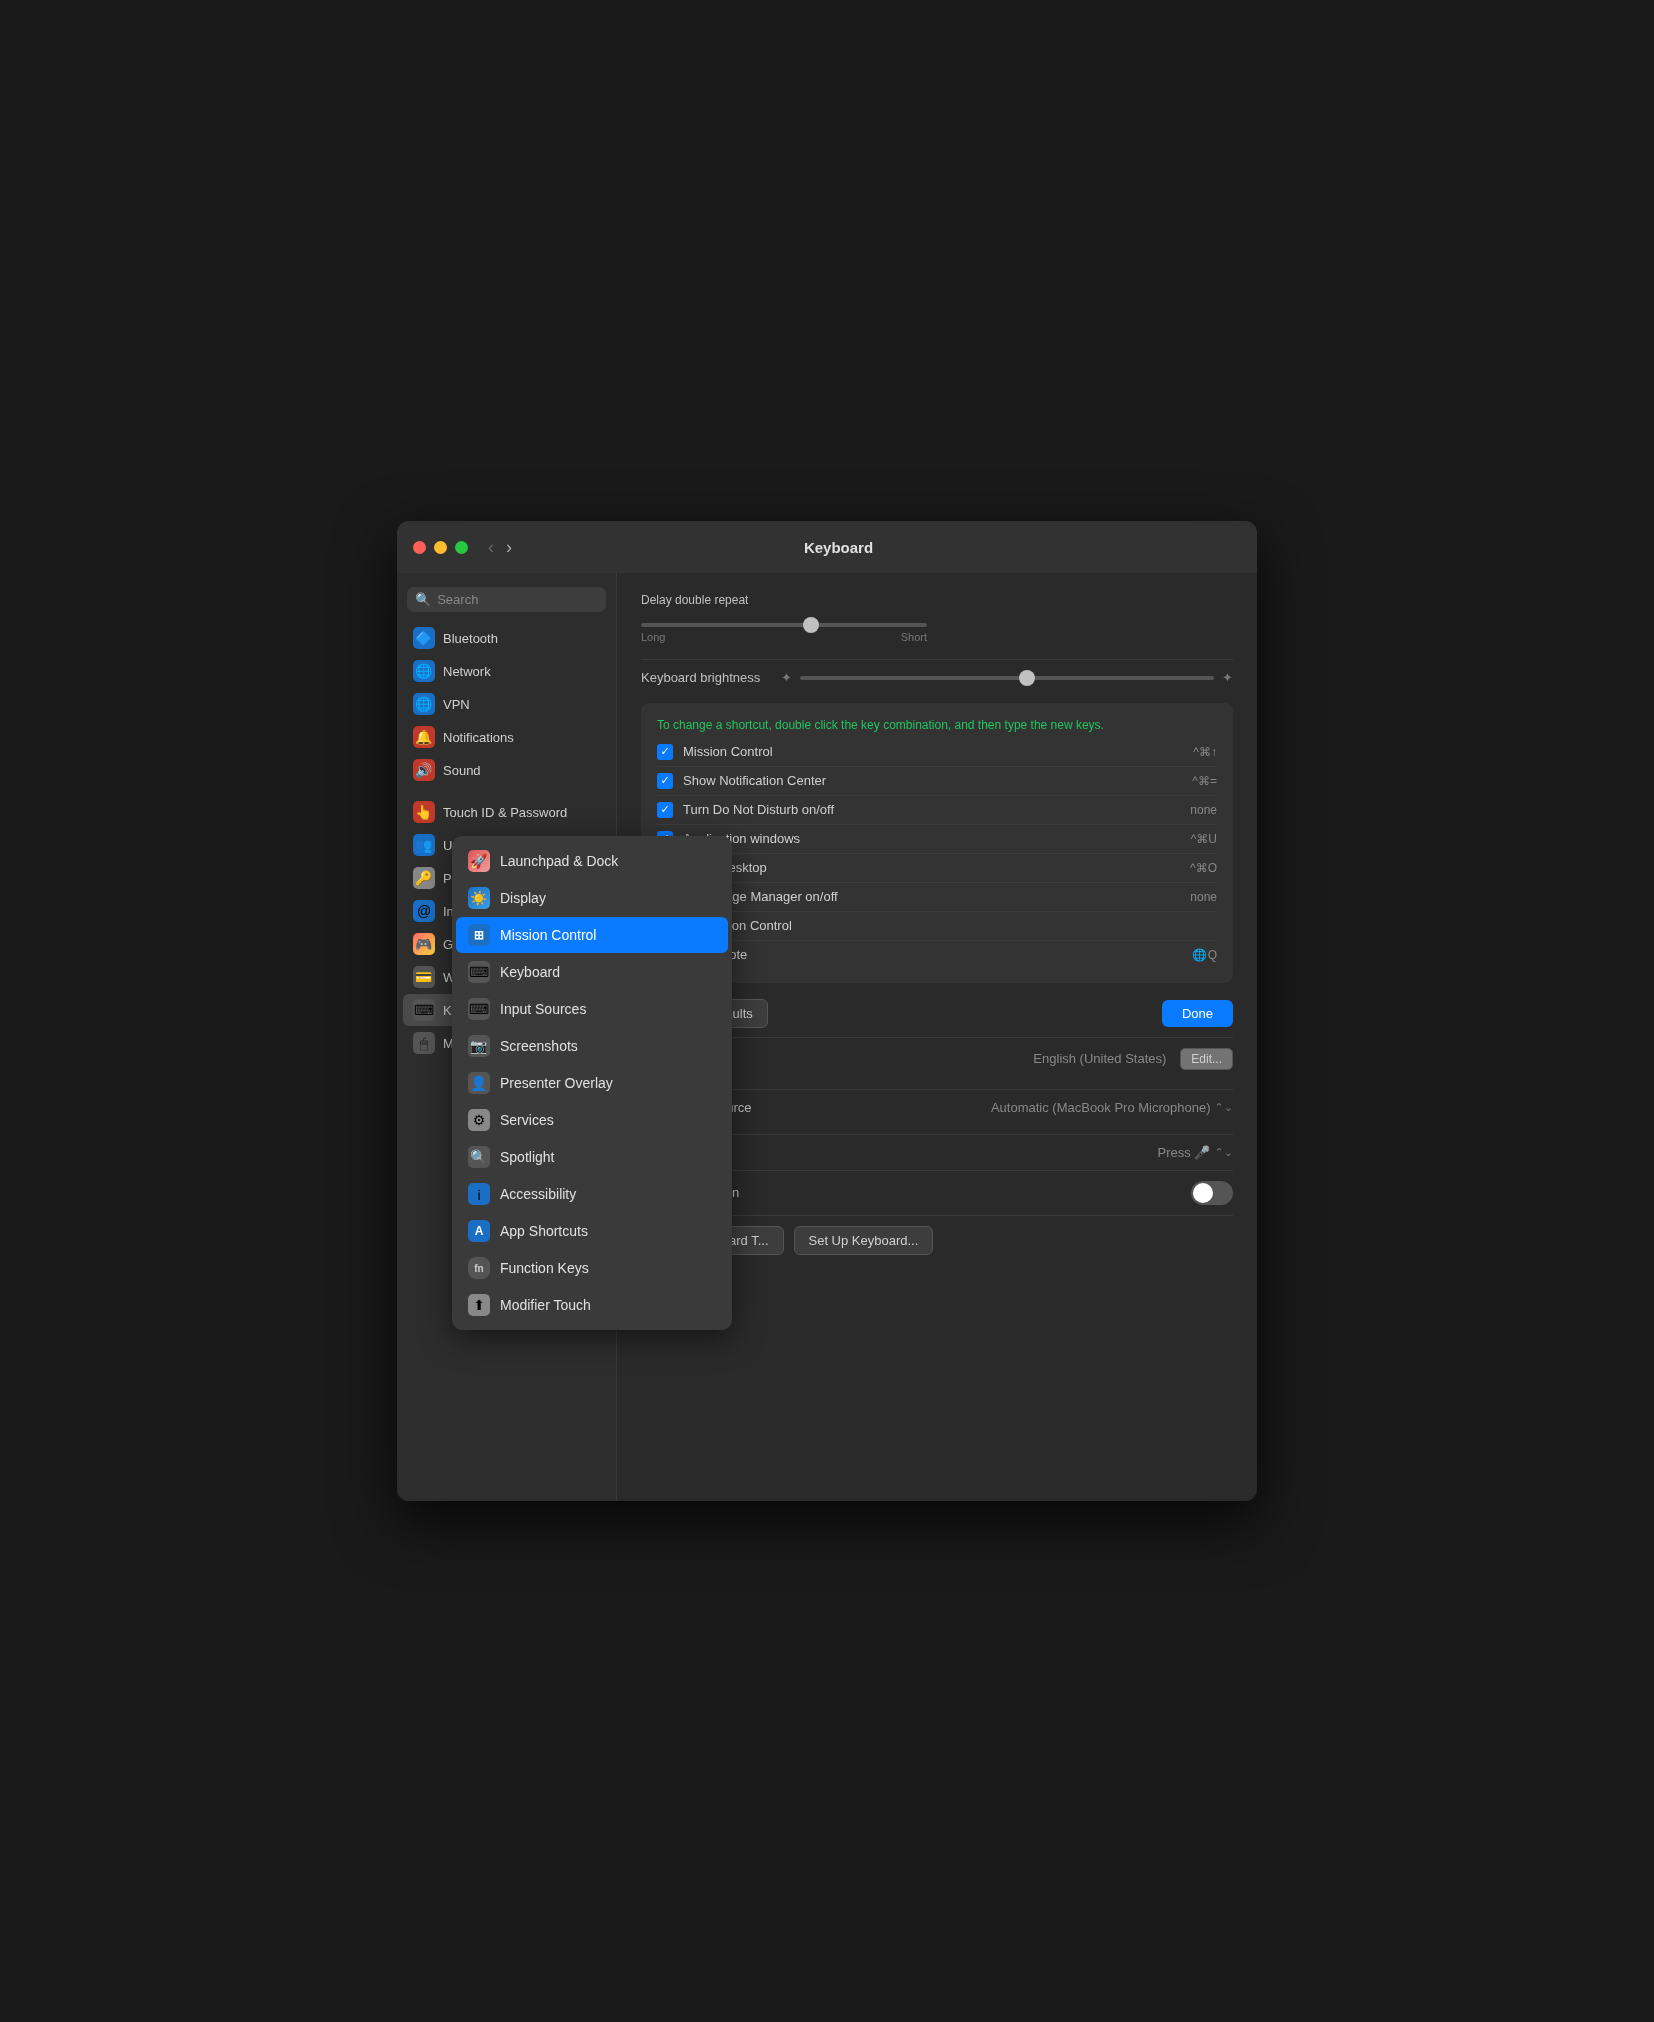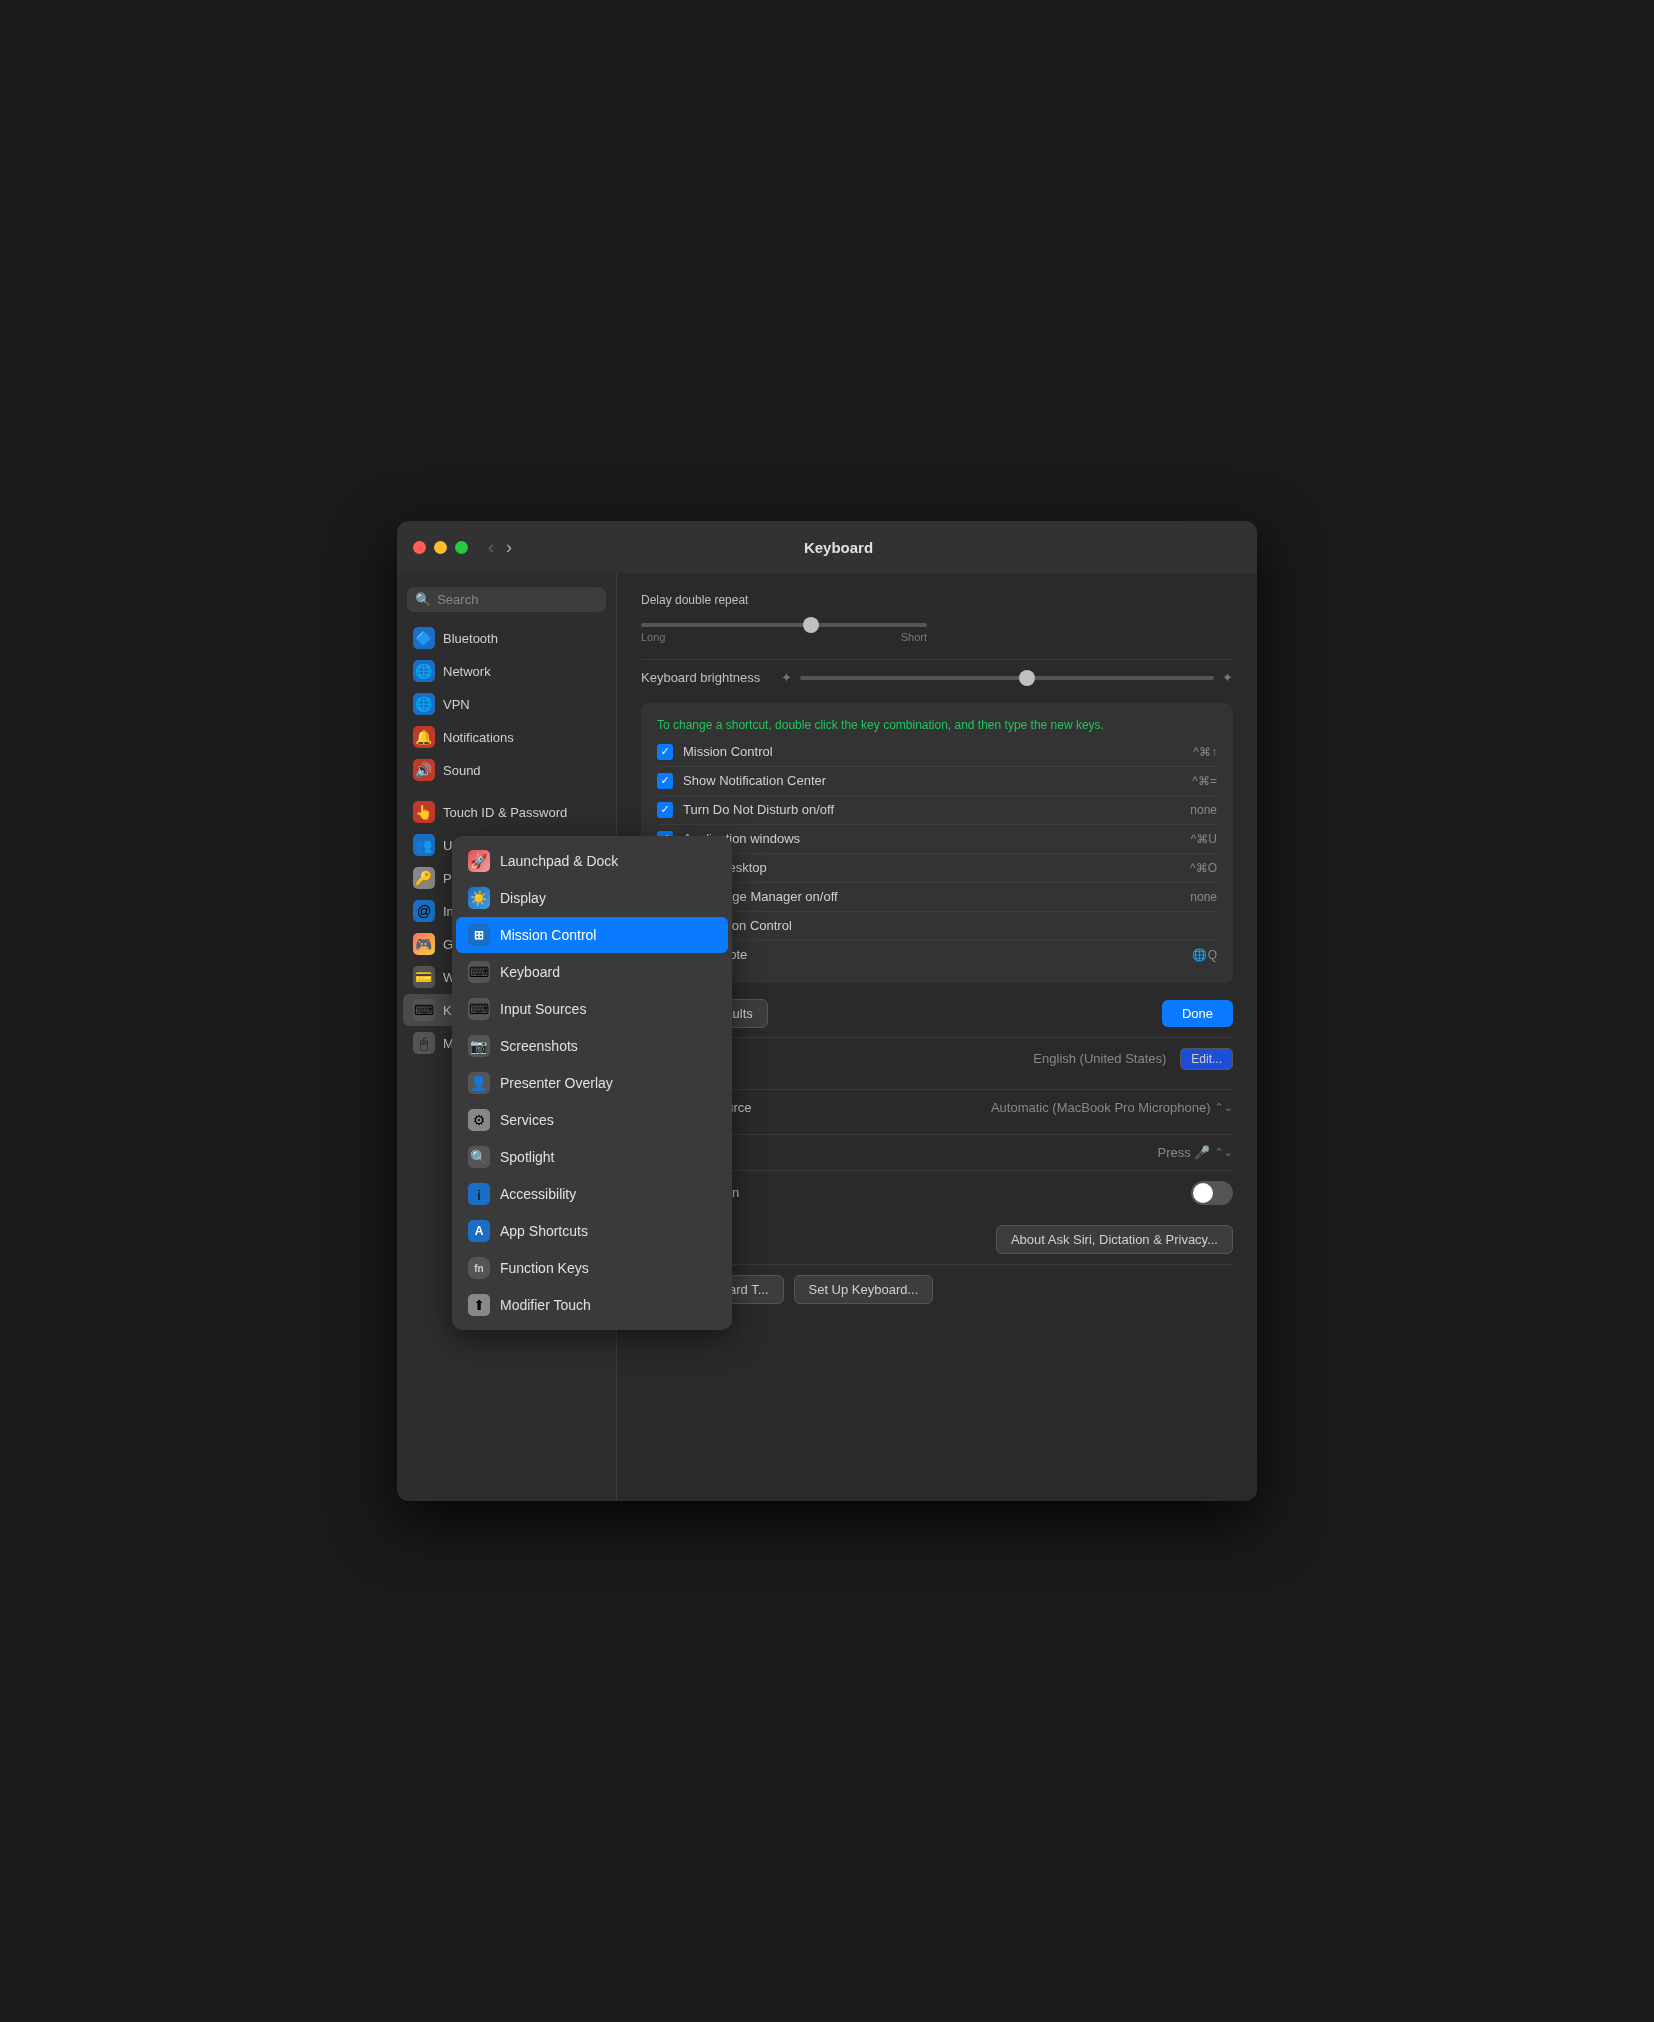--- a/index.html
+++ b/index.html
@@ -337,21 +337,21 @@
     }
     .section-label {
       color: #c0c0c0;
       font-size: 13px;
     }
     .section-value {
       color: #888;
       font-size: 13px;
     }
     .btn-edit {
-      background: #1d4ed8;
+      background: #737373;
       color: #d0d0d0;
       border: 1px solid #555;
       border-radius: 5px;
       padding: 3px 10px;
       font-size: 12px;
       cursor: pointer;
       margin-left: 8px;
     }
     .dropdown-selector {
       display: flex;
@@ -583,23 +583,20 @@
         </div>
       </div>
 
       <div class="toggle-row">
         <span class="toggle-label">Auto-punctuation</span>
         <div class="toggle off">
           <div class="toggle-knob"></div>
         </div>
       </div>
 
-      <div style="text-align:right;padding:10px 0;">
-        <button class="btn-restore">About Ask Siri, Dictation &amp; Privacy...</button>
-      </div>
 
       <div style="display:flex;gap:10px;padding-top:10px;border-top:1px solid #3a3a3a;">
         <button class="btn-restore">Show Keyboard T...</button>
         <button class="btn-restore">Set Up Keyboard...</button>
       </div>
     </div>
   </div>
 
   <div class="dropdown-overlay">
     <div class="dropdown-item">

